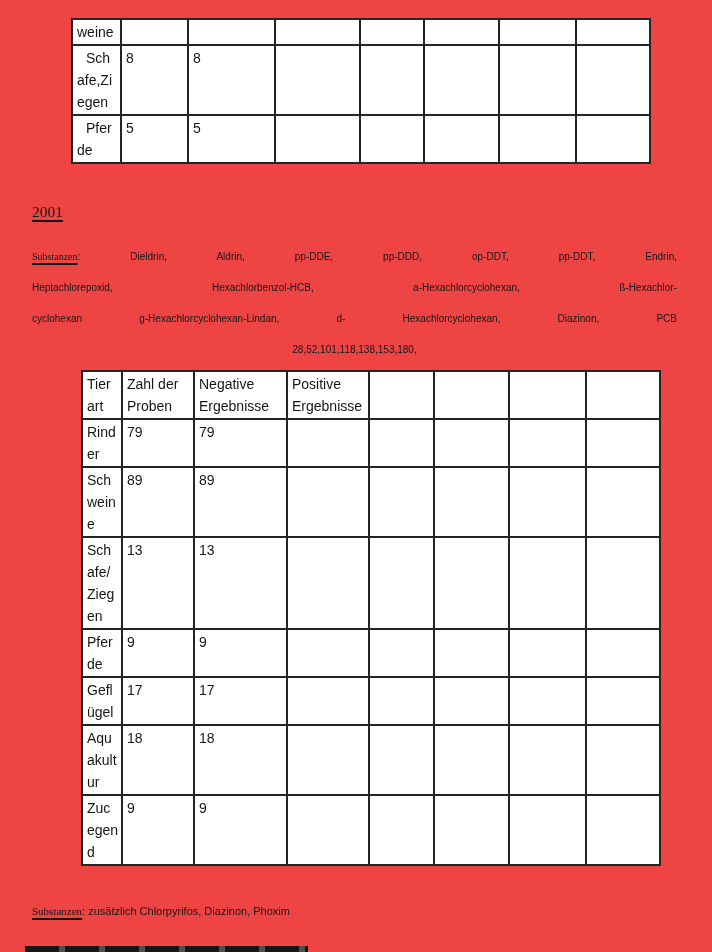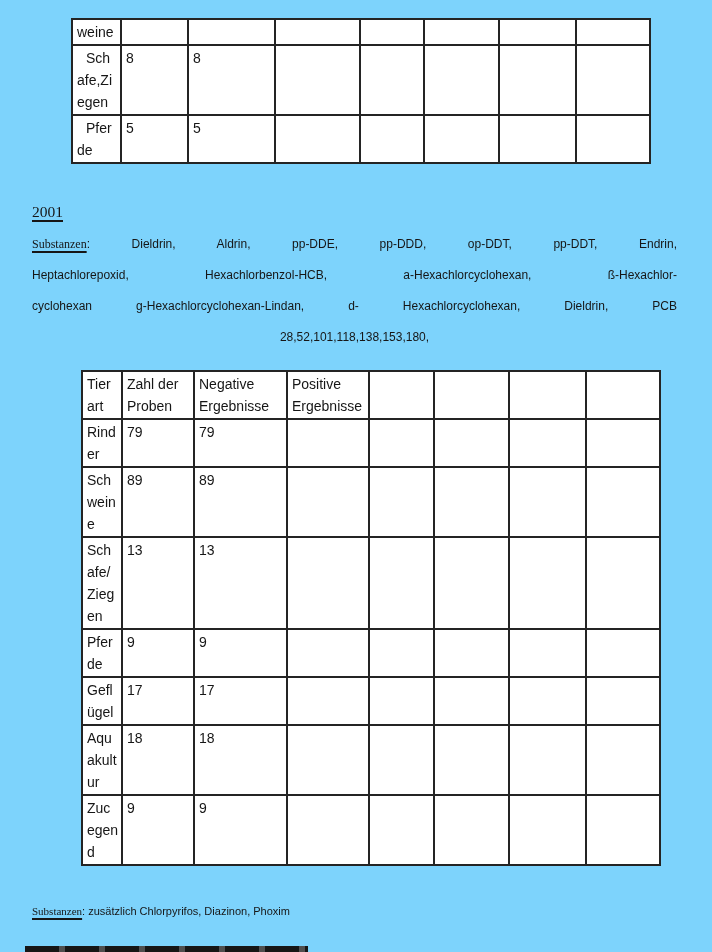--- a/index.html
+++ b/index.html
@@ -1,38 +1,38 @@
 <!DOCTYPE html>
 <html><head>
 <meta charset="utf-8">
 <style>
   html,body { margin:0; padding:0; background:#e8e8e8; }
   .page {
     position:relative; width:712px; height:952px; margin:0 auto;
-    background:#7dd3fc; overflow:hidden;
+    background:#ef4444; overflow:hidden;
     font-family:"Liberation Sans","DejaVu Sans",sans-serif;
     color:#161616;
   }
   
   .tbl { position:absolute; border-collapse:collapse; table-layout:fixed; background:#fff; }
   .tbl td {
     border:2px solid #242424;
     vertical-align:top;
     font-size:14px; line-height:22px;
     padding:1px 1px 1px 4px;
     white-space:pre-line; overflow:hidden;
   }
   .top-tbl  { left:71px; top:18px;  width:578px; }
   .main-tbl { left:81px; top:370px; width:578px; }
   .main-tbl tr:last-child td { height:30px; }
   td.ind { text-indent:9px; }
   
   .year { position:absolute; left:32px; top:202px; font-size:15.5px; line-height:20px; }
   .ul   { text-decoration:underline; text-underline-offset:3px; text-decoration-thickness:1.5px;font-family:Liberation Serif, serif; }
-  .para { position:absolute; left:32px; top:229px; width:645px; font-size:12px; line-height:31px; }
+  .para { position:absolute; left:32px; top:241px; width:645px; font-size:10px; line-height:31px; }
   .jline { text-align:justify; text-align-last:justify; }
   .lline { text-align:center; }
   .footnote { position:absolute; left:32px; top:901px; font-size:11px; line-height:20px; }
   
   .bar {
     position:absolute; left:25px; top:946px; width:283px; height:6px;
     background:repeating-linear-gradient(90deg,#161616 0 34px,#4f4f4f 34px 40px);
   }
 </style>
 </head>
@@ -88,21 +88,21 @@
     </tbody>
   </table>
 
   <div class="year">
     <span class="ul">2001</span>
   </div>
 
   <div class="para">
     <div class="jline"><span class="ul">Substanzen</span><span>: Dieldrin, Aldrin, pp-DDE, pp-DDD, op-DDT, pp-DDT, Endrin,</span></div>
     <div class="jline">Heptachlorepoxid, Hexachlorbenzol-HCB, a-Hexachlorcyclohexan, ß-Hexachlor-</div>
-    <div class="jline">cyclohexan g-Hexachlorcyclohexan-Lindan, d- Hexachlorcyclohexan, Dieldrin, PCB</div>
+    <div class="jline">cyclohexan g-Hexachlorcyclohexan-Lindan, d- Hexachlorcyclohexan, Diazinon, PCB</div>
     <div class="lline">28,52,101,118,138,153,180,</div>
   </div>
 
   <table class="tbl main-tbl">
     <colgroup>
       <col style="width:40px">
         <col style="width:72px">
         <col style="width:93px">
         <col style="width:82px">
       <col style="width:65px">

